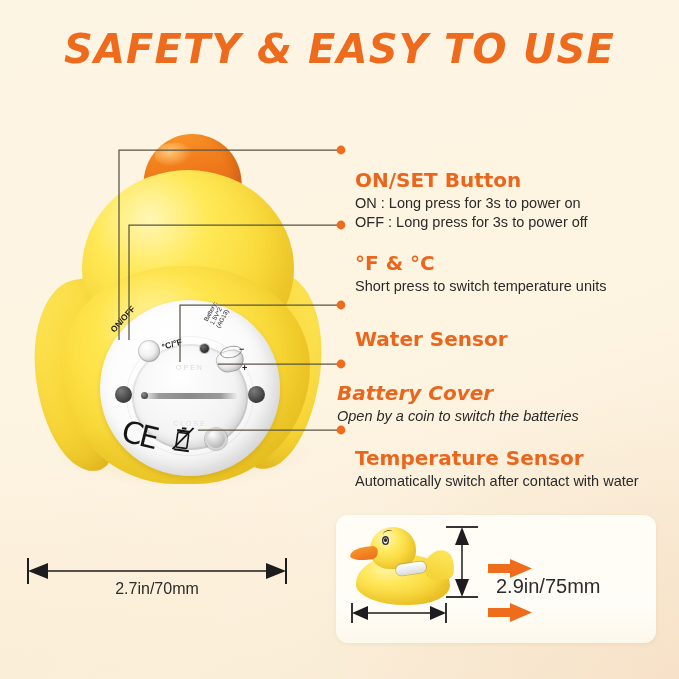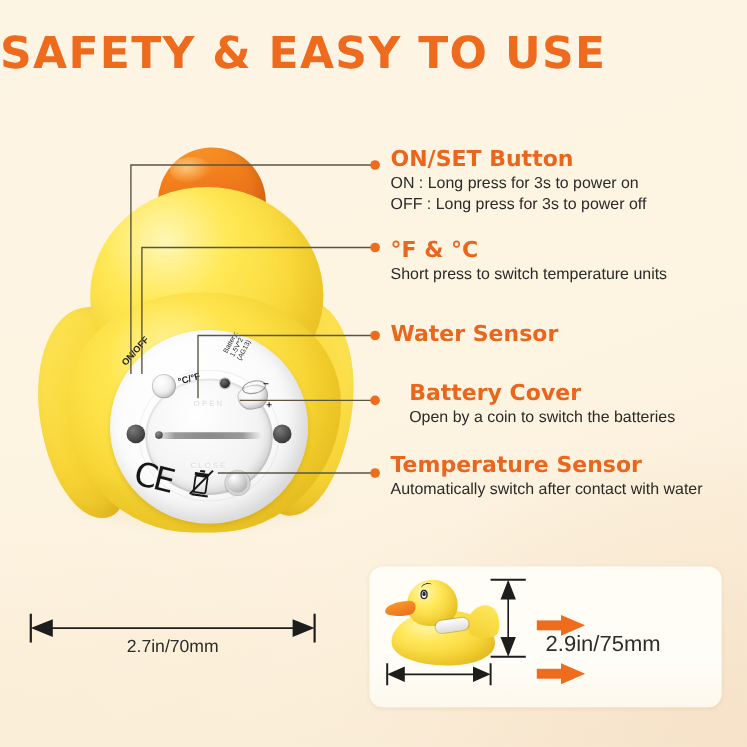--- a/index.html
+++ b/index.html
@@ -11,25 +11,26 @@
   #root{
     position:relative;width:679px;height:679px;
     background:
       radial-gradient(120% 90% at 100% 100%, #f7e2c9 0%, rgba(247,226,201,0) 46%),
       radial-gradient(110% 80% at 0% 100%, #fbeed8 0%, rgba(251,238,216,0) 50%),
       linear-gradient(160deg,#fdf5e4 0%,#fdf4e2 55%,#f9ead3 100%);
   }
 
   
   .title{
-    position:absolute;left:0;top:26px;width:679px;
+    position:absolute;left:0;top:26px;width:679px;text-align:center;
     font-size:40px;font-weight:bold;letter-spacing:1.2px;
     color:#ee6a1d;
     font-family:"DejaVu Sans","Liberation Sans",sans-serif;
     text-shadow:0 1px 0 rgba(255,255,255,.55);
+    font-style:italic;
   }
 
   
   .duck-wrap{position:absolute;left:22px;top:118px;width:300px;height:370px;}
 
   .beak{
     position:absolute;left:121px;top:16px;width:98px;height:66px;
     background:linear-gradient(170deg,#fb9a2d 0%,#f3801c 38%,#e0671a 100%);
     border-radius:52% 52% 34% 34%/78% 78% 24% 24%;
     transform:rotate(-2deg);
@@ -163,33 +164,33 @@
   }
   .weee{
     position:absolute;left:72px;top:126px;width:22px;height:26px;
     transform:rotate(8deg);
   }
 
   
   .leads{position:absolute;left:0;top:0;width:679px;height:679px;pointer-events:none;}
 
   
-  .callout{position:absolute;}
+  .callout{position:absolute;margin-top:36px;}
   .co-h{
     font-size:20px;font-weight:bold;color:#e9661c;margin:0 0 2px 0;
     font-family:"DejaVu Sans","Liberation Sans",sans-serif;
   }
   .co-p{
     font-size:14.5px;color:#2a2a28;line-height:1.32;margin:0;
     font-family:"Liberation Sans","DejaVu Sans",sans-serif;
   }
   #co0{left:355px;top:132px;}
   #co1{left:355px;top:215px;}
   #co2{left:355px;top:291px;}
-  #co3{left:372px;top:345px;}
+  #co3{left:337px;top:345px;font-style:italic;}
   #co4{left:355px;top:410px;}
 
   
   .dim-width{position:absolute;left:22px;top:556px;width:270px;height:60px;}
   .dim-label{
     position:absolute;left:0;top:24px;width:270px;text-align:center;
     font-size:16px;color:#2c2c2a;
     font-family:"Liberation Sans","DejaVu Sans",sans-serif;
   }
 

